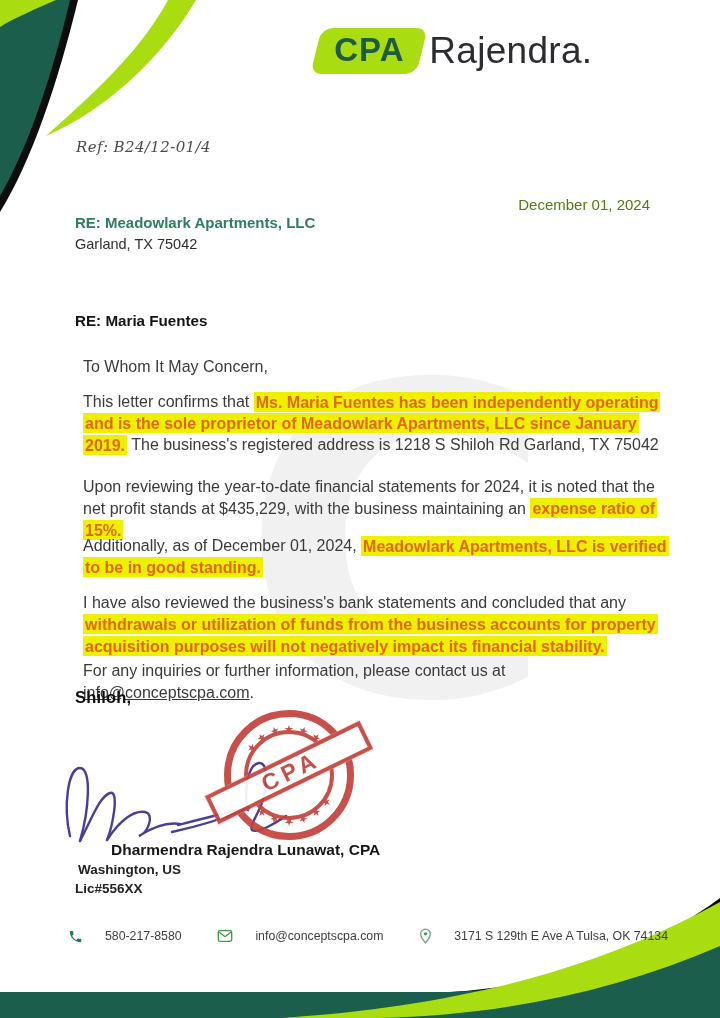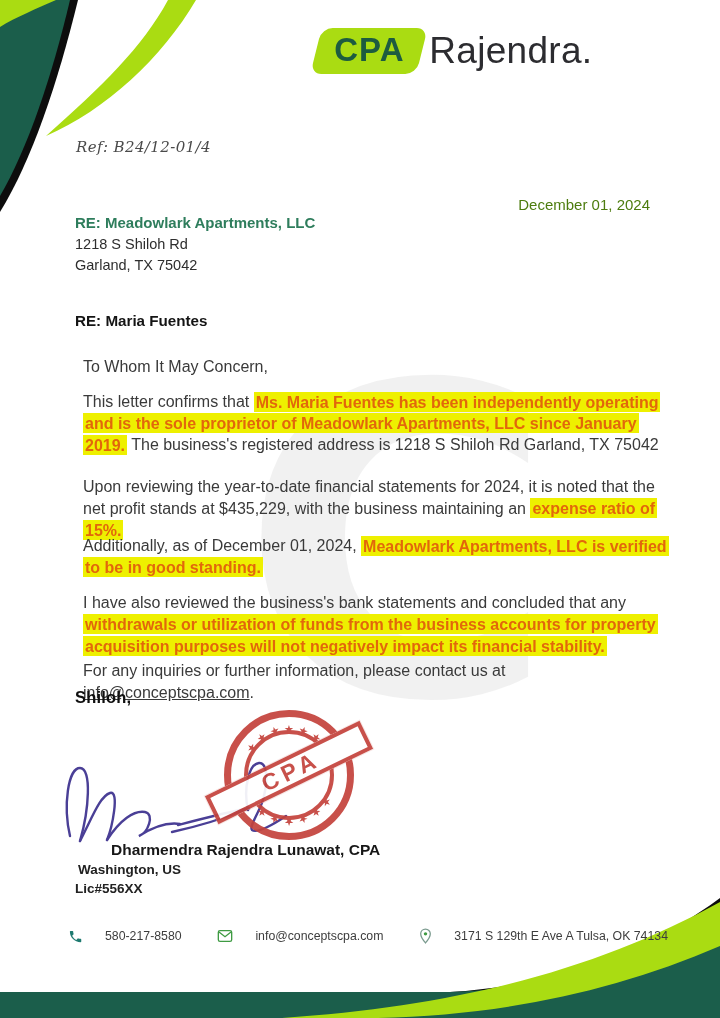--- a/index.html
+++ b/index.html
@@ -107,21 +107,20 @@
     <span>CPA</span>
   </div>
   <div class="logo-name">Rajendra.</div>
 </div>
 
 <div class="ref">Ref: B24/12-01/4</div>
 <div class="date">December 01, 2024</div>
 
 <div class="recipient">
   <div class="r-name">RE: Meadowlark Apartments, LLC</div>
-  <div>1218 S Shiloh Rd</div>
   <div>Garland, TX 75042</div>
 </div>
 
 <div class="subject">RE: Maria Fuentes</div>
 
 <p class="para" id="salutation">To Whom It May Concern,</p>
 
 <p class="para" id="p1"><span>This letter confirms that </span><span class="hl">Ms. Maria Fuentes has been independently operating and is the sole proprietor of Meadowlark Apartments, LLC since January 2019.</span><span> The business's registered address is 1218 S Shiloh Rd Garland, TX 75042</span></p>
 
 <p class="para" id="p2"><span>Upon reviewing the year-to-date financial statements for 2024, it is noted that the net profit stands at $435,229, with the business maintaining an </span><span class="hl">expense ratio of 15%.</span></p>

